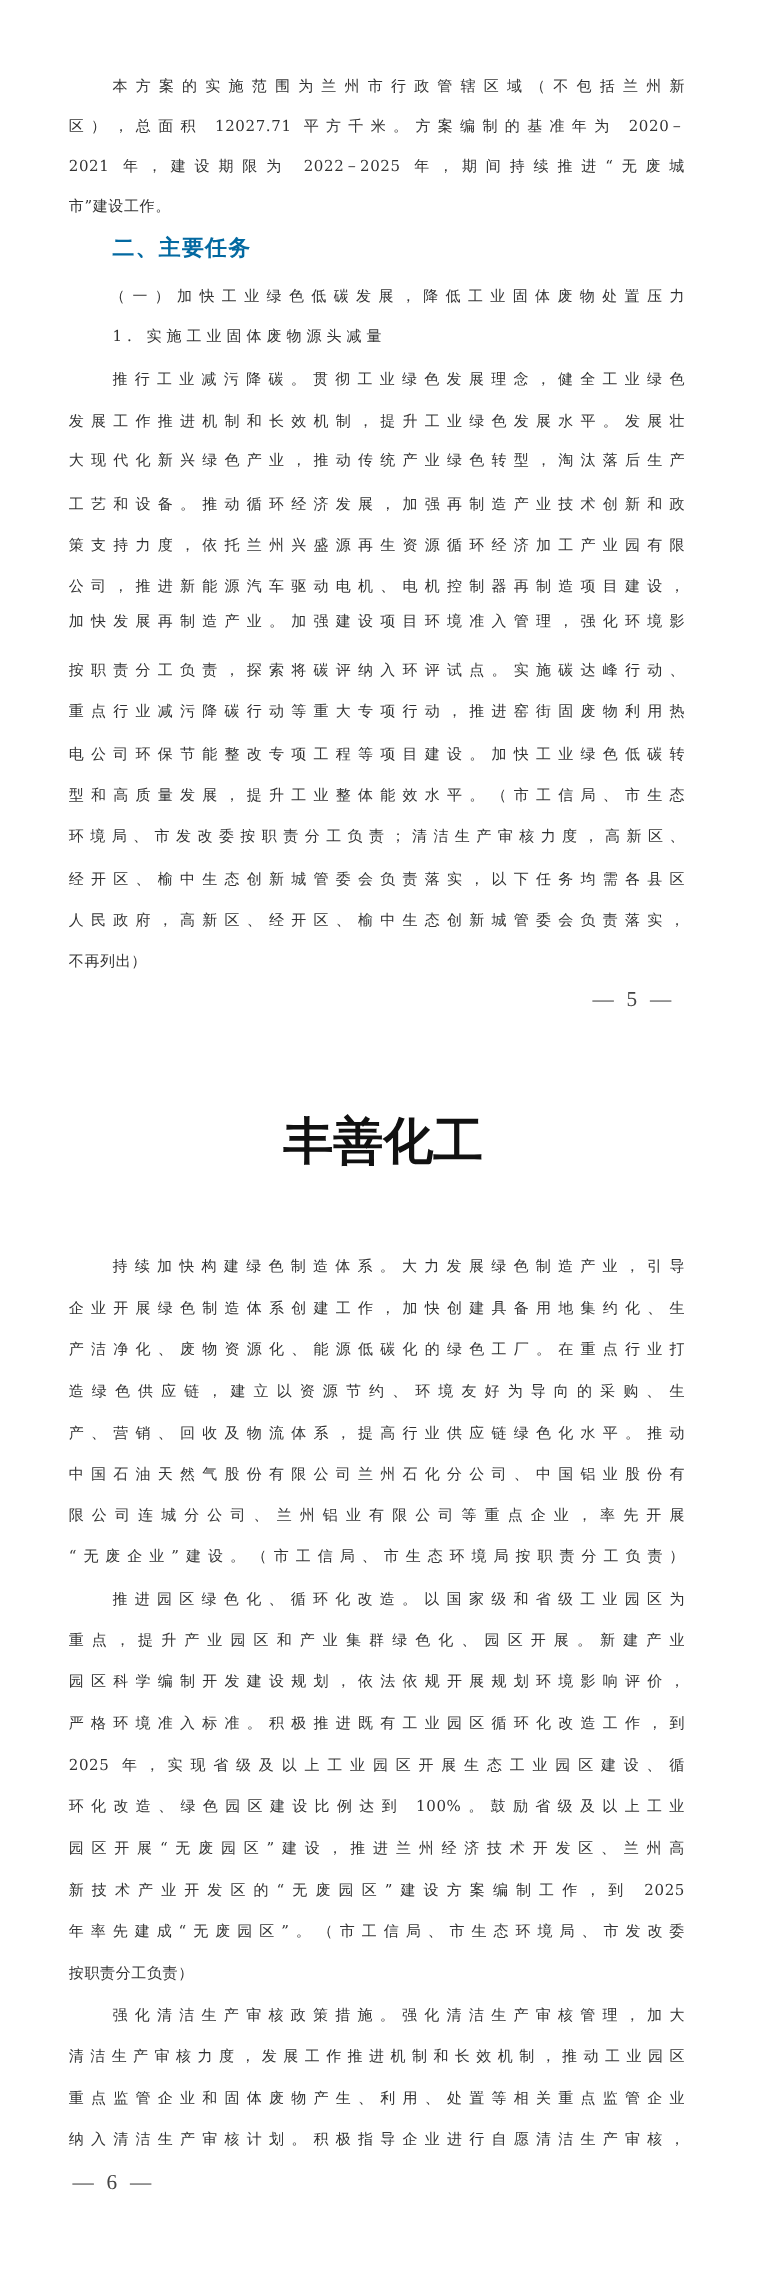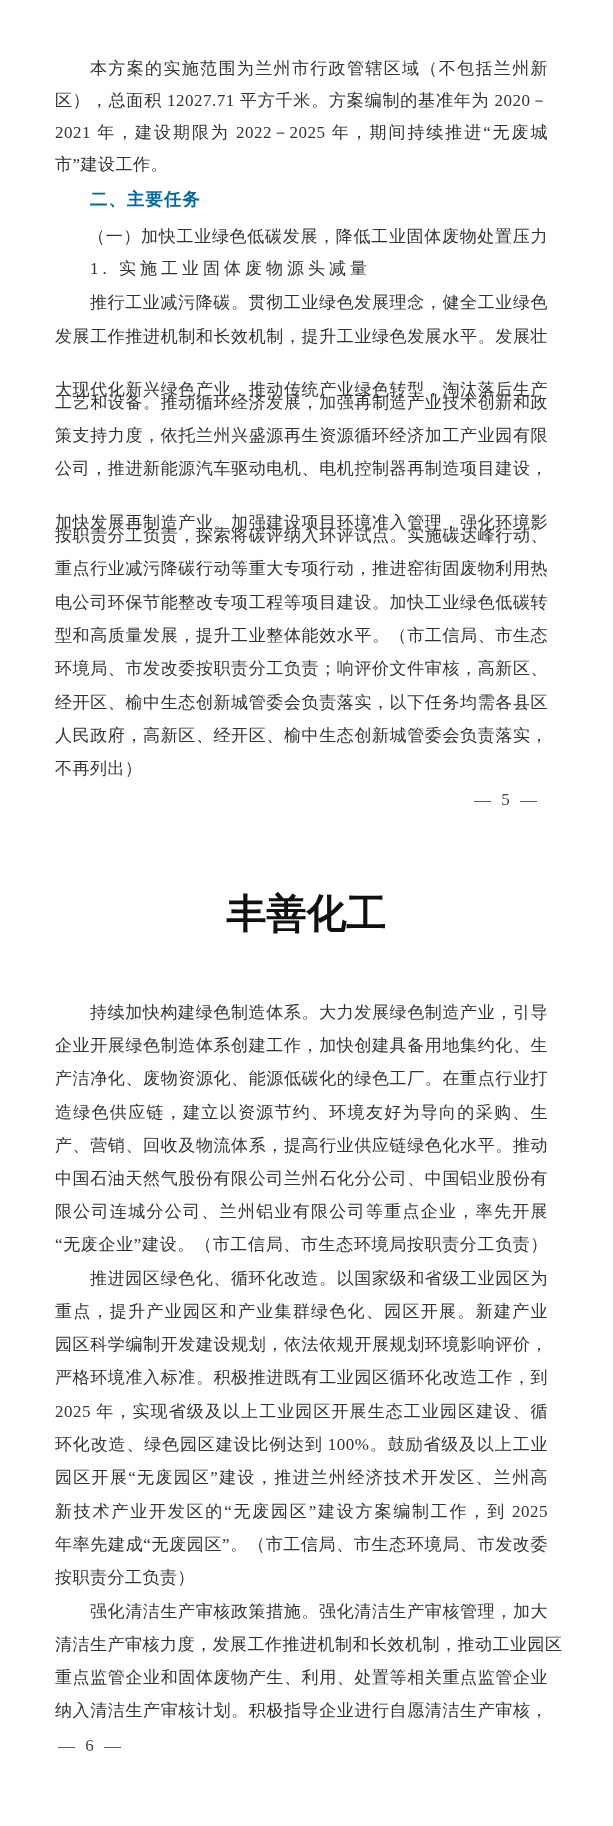--- a/index.html
+++ b/index.html
@@ -18,28 +18,27 @@
     .page {
       position: absolute;
       left: 0;
       width: 613px;
     }
     .line {
       position: absolute;
       left: 55px;
       width: 493px;
       height: 26px;
-      font-size: 17px;
+      font-size: 12px;
       line-height: 26px;
       white-space: nowrap;
       text-align: justify;
       text-align-last: justify;
       color: #333333;
       letter-spacing: 0.5px;
-      font-family: Liberation Serif, serif;
     }
     .line.indent {
       left: 90px;
       width: 458px;
     }
     .line.last {
       text-align-last: left;
     }
     .line.heading-bold {
       font-family: "DejaVu Sans", "Liberation Sans", sans-serif;
@@ -86,30 +85,30 @@
   <div class="line" style="top:88px">区），总面积 12027.71 平方千米。方案编制的基准年为 2020－</div>
   <div class="line" style="top:120px">2021 年，建设期限为 2022－2025 年，期间持续推进“无废城</div>
   <div class="line last" style="top:152px">市”建设工作。</div>
 
   <div class="line indent heading-bold" style="top:186px">二、主要任务</div>
   <div class="line indent subheading" style="top:224px; left:88px; width:460px;">（一）加快工业绿色低碳发展，降低工业固体废物处置压力</div>
   <div class="line indent item" style="top:256px">1. 实施工业固体废物源头减量</div>
 
   <div class="line indent" style="top:290px">推行工业减污降碳。贯彻工业绿色发展理念，健全工业绿色</div>
   <div class="line" style="top:324px">发展工作推进机制和长效机制，提升工业绿色发展水平。发展壮</div>
-  <div class="line" style="top:377px">大现代化新兴绿色产业，推动传统产业绿色转型，淘汰落后生产</div>
+  <div class="line" style="top:355px">大现代化新兴绿色产业，推动传统产业绿色转型，淘汰落后生产</div>
   <div class="line" style="top:390px">工艺和设备。推动循环经济发展，加强再制造产业技术创新和政</div>
   <div class="line" style="top:423px">策支持力度，依托兰州兴盛源再生资源循环经济加工产业园有限</div>
   <div class="line" style="top:456px">公司，推进新能源汽车驱动电机、电机控制器再制造项目建设，</div>
-  <div class="line" style="top:510px">加快发展再制造产业。加强建设项目环境准入管理，强化环境影</div>
+  <div class="line" style="top:484px">加快发展再制造产业。加强建设项目环境准入管理，强化环境影</div>
   <div class="line" style="top:523px">按职责分工负责，探索将碳评纳入环评试点。实施碳达峰行动、</div>
   <div class="line" style="top:556px">重点行业减污降碳行动等重大专项行动，推进窑街固废物利用热</div>
   <div class="line" style="top:590px">电公司环保节能整改专项工程等项目建设。加快工业绿色低碳转</div>
   <div class="line" style="top:623px">型和高质量发展，提升工业整体能效水平。（市工信局、市生态</div>
-  <div class="line" style="top:656px">环境局、市发改委按职责分工负责；响评价文件审核，高新区、</div>
+  <div class="line" style="top:656px">环境局、市发改委按职责分工负责；清洁生产审核力度，高新区、</div>
   <div class="line" style="top:690px">经开区、榆中生态创新城管委会负责落实，以下任务均需各县区</div>
   <div class="line" style="top:723px">人民政府，高新区、经开区、榆中生态创新城管委会负责落实，</div>
   <div class="line last" style="top:756px">不再列出）</div>
 
   <div class="page-number" style="left:474px; top:790px;">— 5 —</div>
 </div>
 
 <div class="logo">丰善化工</div>
 
 <div class="page">

